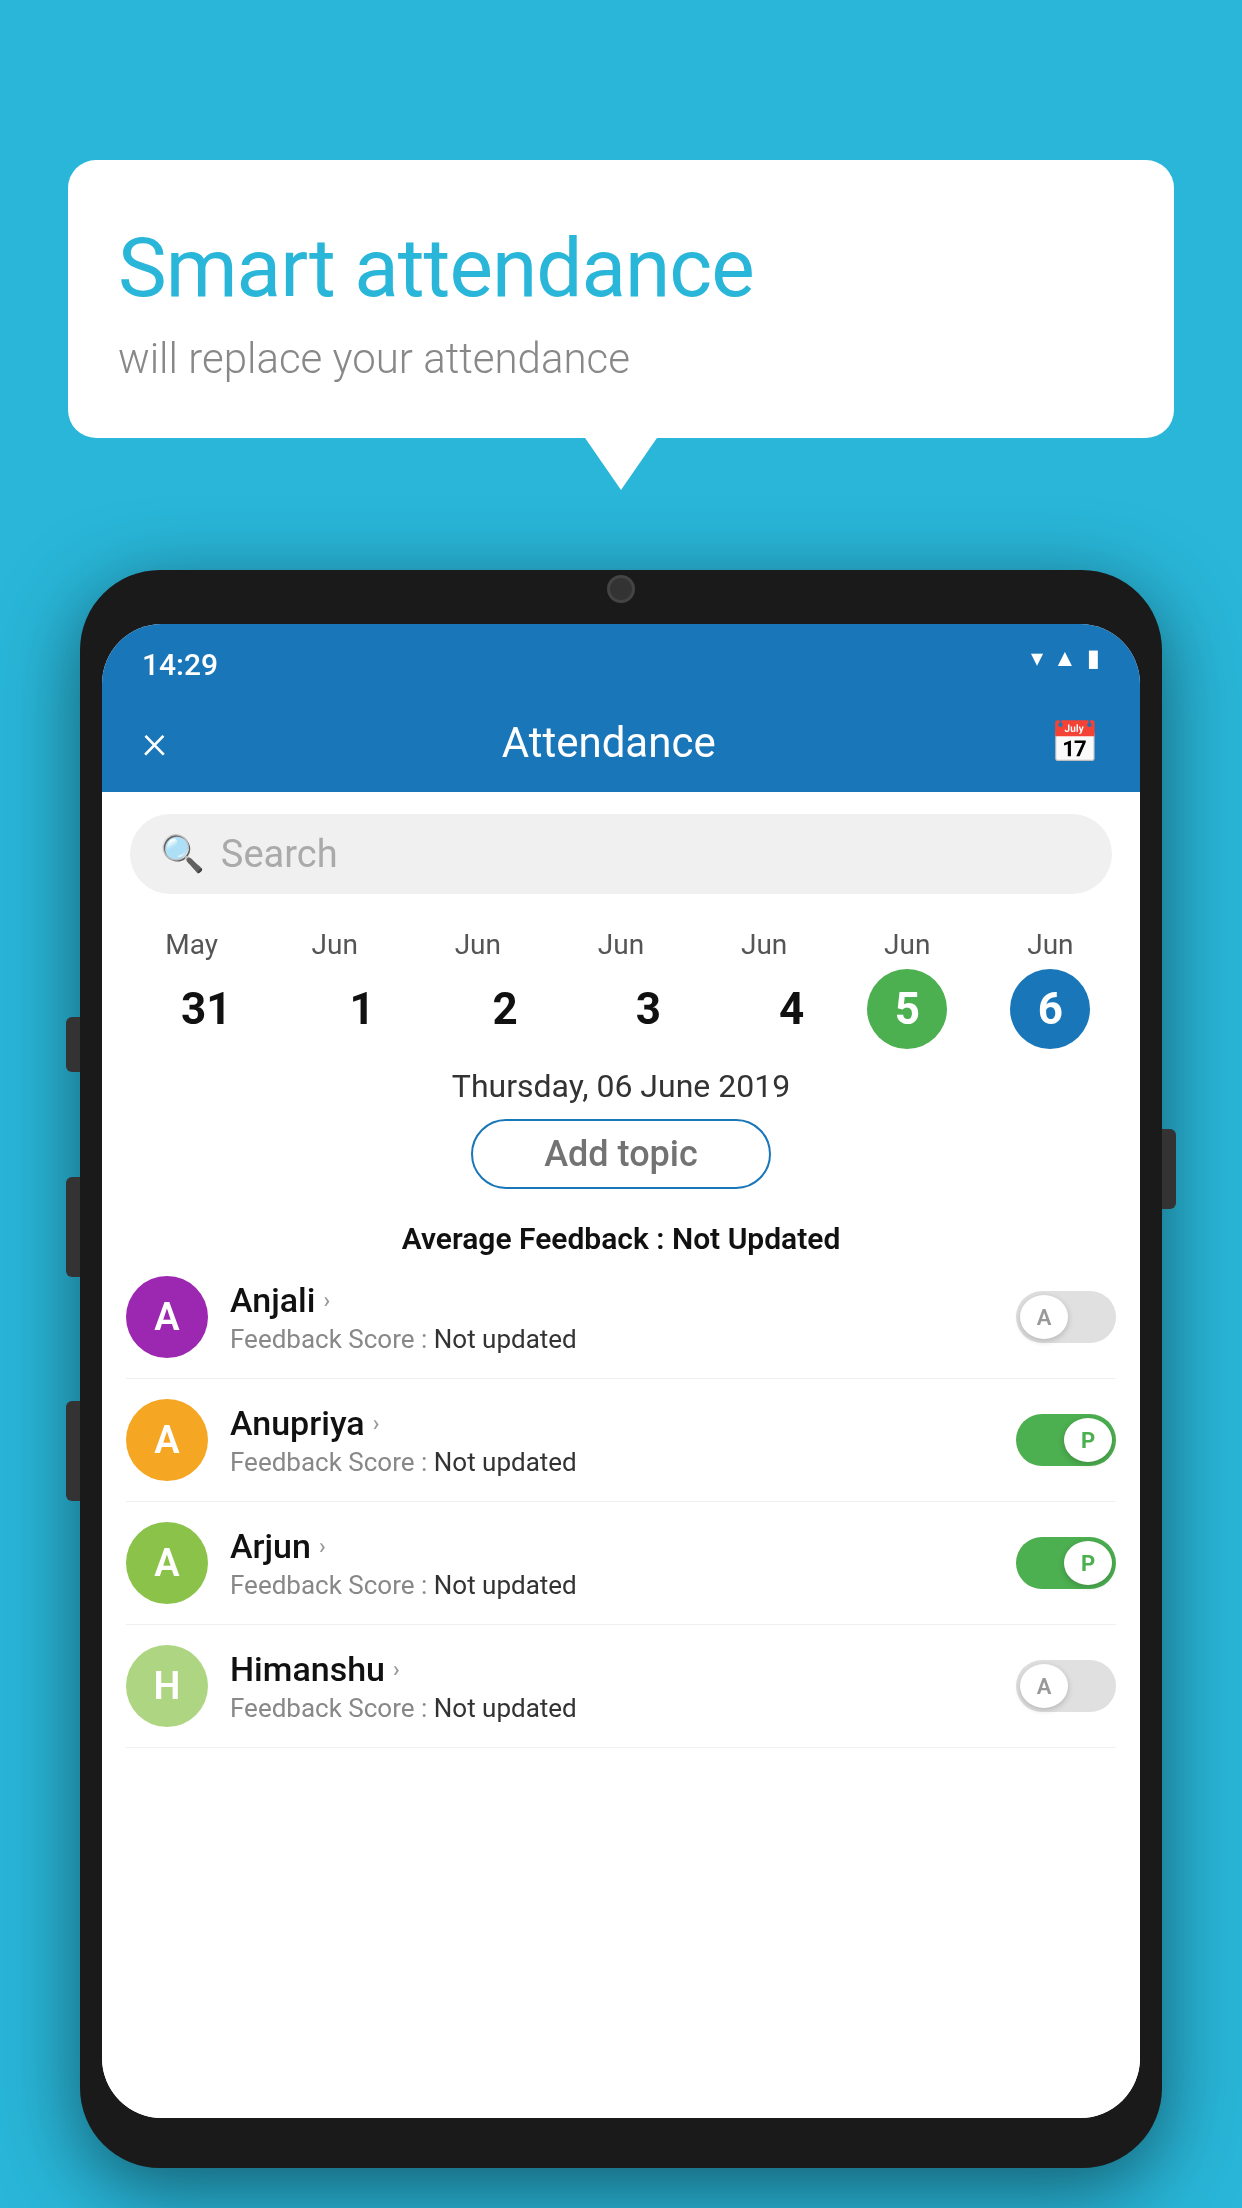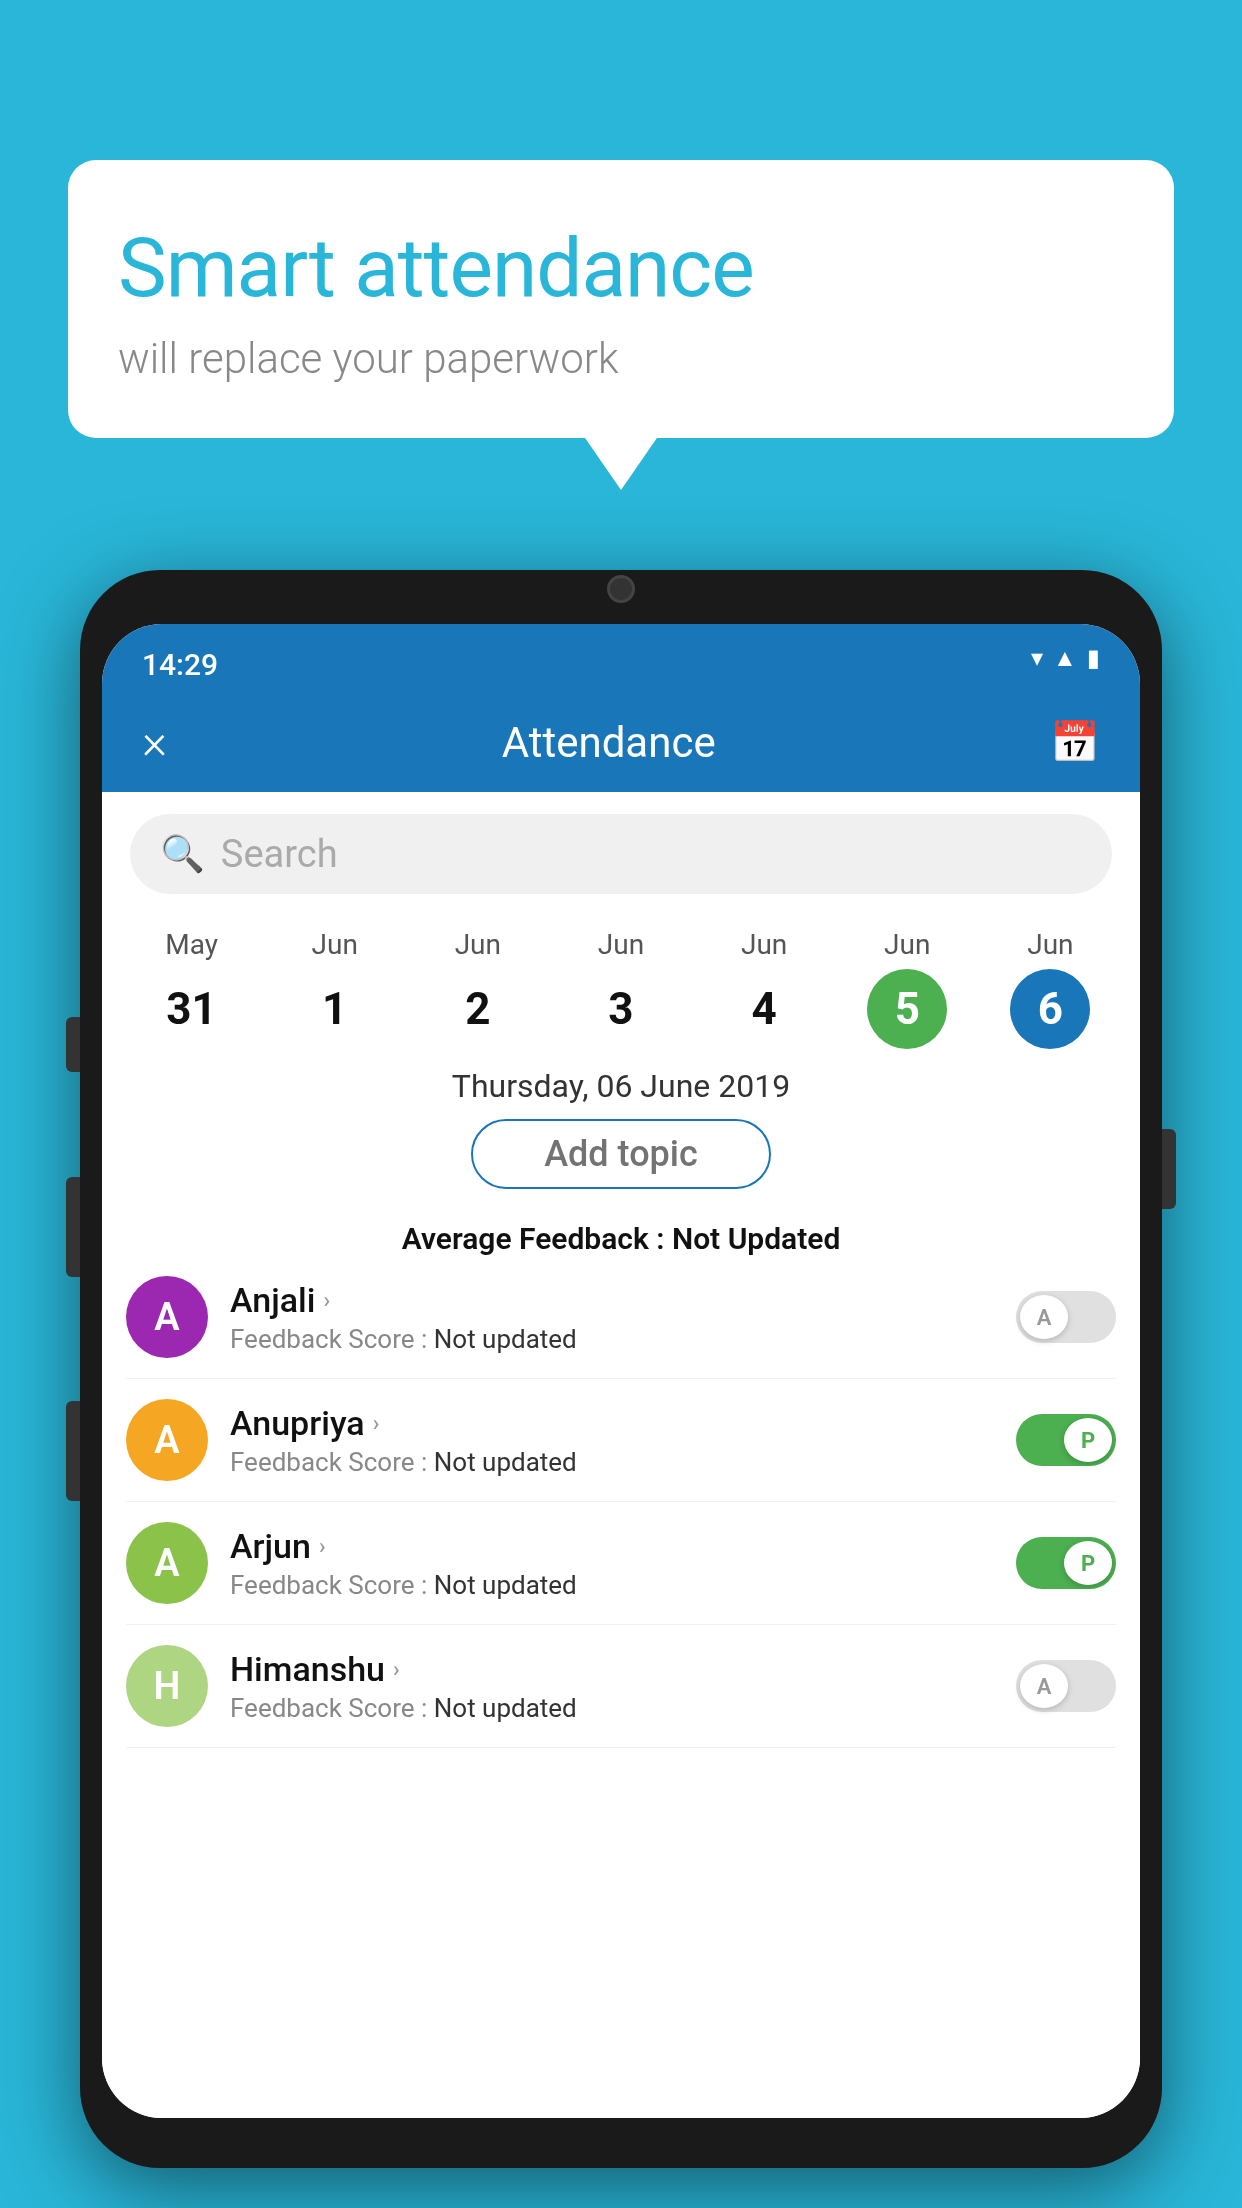--- a/index.html
+++ b/index.html
@@ -213,21 +213,21 @@
       border-radius: 50%;
       display: flex;
       align-items: center;
       justify-content: center;
     }
     .date-num-wrap {
       width: 80px;
       height: 80px;
       display: flex;
       align-items: center;
-      justify-content: center;
+      justify-content: flex-end;
     }
 
     
     .date-label {
       text-align: center;
       font-size: 32px;
       color: #333;
       margin: 18px 0 14px;
       font-weight: 400;
     }
@@ -399,21 +399,21 @@
       height: 100px;
       background: #333;
       border-radius: 6px 0 0 6px;
     }
   </style>
 </head>
 <body>
 
 <div class="speech-bubble">
   <div class="speech-bubble-title">Smart attendance</div>
-  <div class="speech-bubble-sub">will replace your paperwork</div>
+  <div class="speech-bubble-sub">will replace your attendance</div>
 </div>
 
 <div class="phone">
   <div class="phone-notch">
     <div class="phone-notch-camera"></div>
   </div>
   <div class="side-btn-right"></div>
   <div class="side-btn-left-1"></div>
   <div class="side-btn-left-2"></div>
   <div class="side-btn-left-3"></div>

